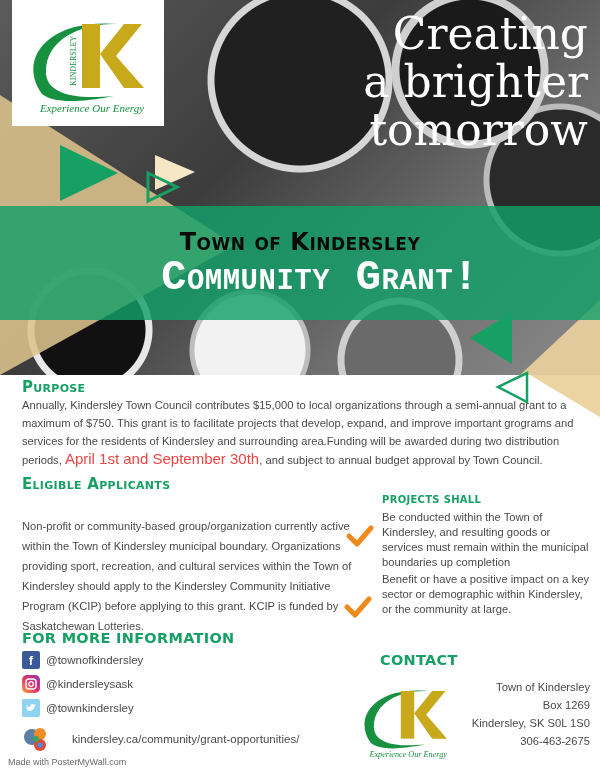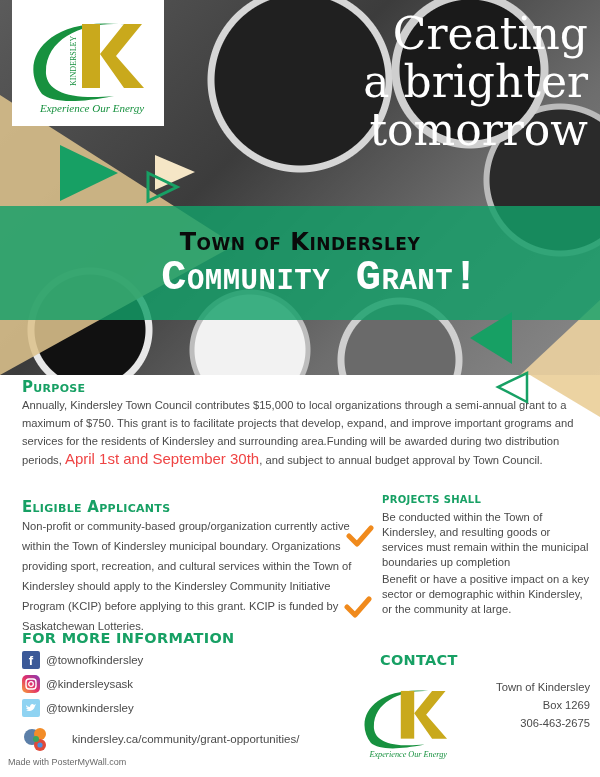--- a/index.html
+++ b/index.html
@@ -68,21 +68,21 @@
   }
   .para {
     position: absolute; font-family: "Liberation Sans", sans-serif;
     font-size: 11.2px; line-height: 18px; color: #4a4a4a;
   }
   .para .highlight { color: #ef4444; font-size: 15px; }
 
   .purpose-title { left: 22px; top: 378px; font-size: 15px; }
   .purpose-text { left: 22px; top: 396px; width: 570px; }
 
-  .eligible-title { left: 22px; top: 498px; font-size: 15px; }
+  .eligible-title { left: 22px; top: 475px; font-size: 15px; }
   .eligible-text { left: 22px; top: 516px; width: 330px; line-height: 20px; }
 
   .projects-title { left: 382px; top: 494px; font-size: 10px; }
   .check { position: absolute; }
   .proj-item { position: absolute; left: 382px; width: 210px; font-size: 11.2px; line-height: 15px; color: #4a4a4a; font-family: "Liberation Sans", sans-serif; }
   .proj-1 { top: 510px; }
   .proj-2 { top: 572px; }
 
   .info-title { left: 22px; top: 630px; font-size: 14.5px; }
   .social-row { position: absolute; left: 22px; display: flex; align-items: center; gap: 6px; font-size: 11.5px; color: #4a4a4a; font-family: "Liberation Sans", sans-serif; }
@@ -208,14 +208,15 @@
 <div class="section-title contact-title">CONTACT</div>
 <svg class="contact-logo" width="100" height="88" viewBox="0 0 130 118">
   <path d="M18,90 C-8,55 25,8 110,22 C70,14 20,30 22,70 C24,88 45,96 90,92 C50,100 28,98 18,90 Z" fill="#17913f"></path>
   <rect x="58" y="20" width="18" height="64" fill="#c9a91c"></rect>
   <polygon points="76,50 100,20 118,20 92,52 120,84 100,84" fill="#c9a91c"></polygon>
   <text x="16" y="108" font-size="11" fill="#17913f" font-style="italic" font-family="Liberation Serif, serif">Experience Our Energy</text>
 </svg>
 <div class="contact-lines">
   <div>Town of Kindersley</div>
   <div>Box 1269</div>
+  <div>Kindersley, SK S0L 1S0</div>
   <div>306-463-2675</div>
 </div>
 
 </body></html>

